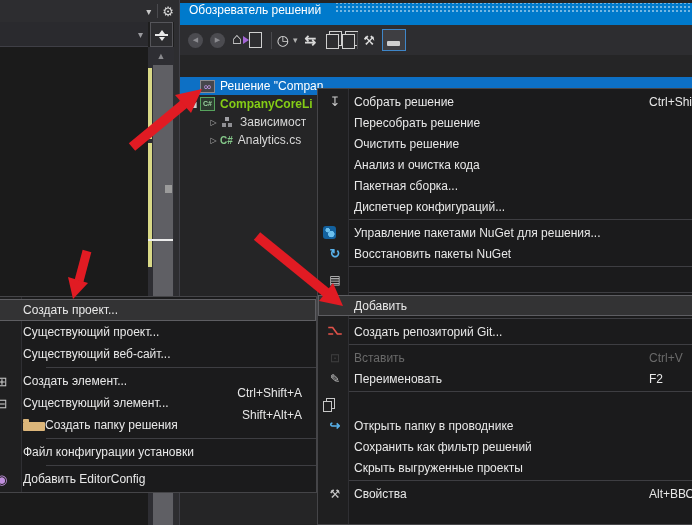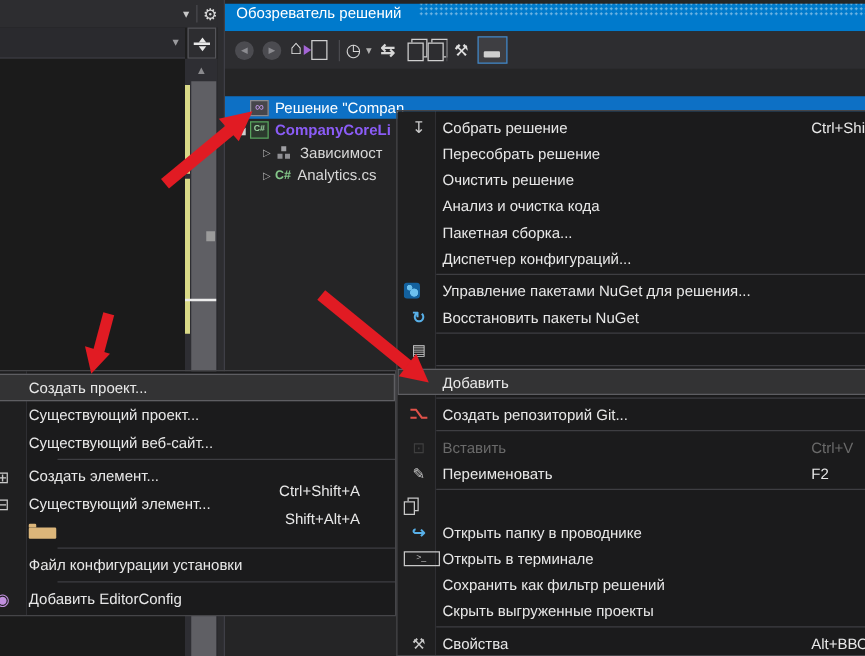--- a/index.html
+++ b/index.html
@@ -57,21 +57,21 @@
   .se-search input{width:100%;height:100%;background:transparent;border:none;outline:none;
             color:#979797;font-size:11.5px;font-family:"Liberation Sans",sans-serif;padding:0 0 0 8px;}
   .se-search input::placeholder{color:#979797;opacity:1;}
   .se-tree{position:absolute;left:0;top:77px;width:512px;}
   .tree-row{display:flex;align-items:center;height:18px;font-size:12px;color:#d8d8d8;white-space:nowrap;}
   .tree-row.selected{background:#0d70c5;color:#fff;}
   .tr-exp{width:11px;font-size:8px;color:#cfcfcf;text-align:center;flex:none;}
   .tr-exp.hollow{color:#b0b0b0;}
   .tr-icon{flex:none;margin:0 5px 0 1px;display:flex;align-items:center;justify-content:center;}
   .tr-label{overflow:hidden;}
-  .tr-label.bold{font-weight:bold;color:#8b5cf6;}
+  .tr-label.bold{font-weight:bold;color:#84cc16;}
   .ti-solution{width:15px;height:13px;background:#46464b;border:1px solid #8b8b90;color:#c79bf0;
                font-size:10px;line-height:11px;text-align:center;box-sizing:border-box;}
   .ti-csproj{width:15px;height:14px;border:1px solid #57a35d;background:#2c3a2e;color:#9ad4a0;
                font-size:7px;font-weight:bold;line-height:12px;text-align:center;box-sizing:border-box;}
   .ti-dep{position:relative;width:15px;height:13px;}
   .ti-dep::before{content:"";position:absolute;left:2px;top:7px;width:4px;height:4px;background:#8f8f93;
                box-shadow:6px 0 0 #8f8f93,3px -6px 0 #a0a0a4;}
   .ti-cs{color:#85c88a;font-size:10px;font-weight:bold;}
   
   .menu{position:absolute;background:#1b1b1c;border:1px solid #454548;box-sizing:border-box;
@@ -79,21 +79,21 @@
         background:linear-gradient(to right,#1f1f20 0,#1f1f20 30px,#2f2f33 30px,#2f2f33 31px,#1b1b1c 31px);}
   #context-menu{left:317px;top:88px;width:376px;height:437px;border-right:none;overflow:hidden;z-index:5;}
   #add-submenu{left:-10px;top:296px;width:327px;z-index:6;}
   .menu-item{position:relative;height:21px;display:flex;align-items:center;font-size:12px;color:#e8e8e8;}
   #context-menu .menu-item{padding-left:36px;}
   #add-submenu .menu-item{height:22px;padding-left:32px;}
   .menu-item.highlighted{background:#333334;outline:1px solid #5e5e62;outline-offset:-1px;}
   .menu-item.disabled{color:#6a6a6a;}
   .menu-item.disabled .mi-icon{color:#5a5a5a;opacity:.55;}
   .mi-shortcut{position:absolute;left:331px;color:inherit;}
-  #add-submenu .mi-shortcut{left:auto;right:28px;margin-top:24px;}
+  #add-submenu .mi-shortcut{left:auto;right:14px;margin-top:24px;}
   .menu-sep{height:1px;background:#3e3e42;margin:2px 0;}
   #context-menu .menu-sep{margin-left:31px;}
   #add-submenu .menu-sep{margin-left:55px;}
   .mi-icon{position:absolute;left:5px;width:24px;display:flex;align-items:center;justify-content:center;
            font-size:12px;color:#c8c8c8;}
   #add-submenu .mi-icon{left:0;width:22px;}
   .mic-build{font-size:13px;}
   .mic-nuget-box{width:13px;height:13px;border-radius:3px;
       background:radial-gradient(circle at 64% 62%,#6cc0ee 0 3px,transparent 3.5px),
                  radial-gradient(circle at 36% 32%,#6cc0ee 0 2px,transparent 2.5px),#13619e;}
@@ -245,24 +245,20 @@
       </div>
       <div class="menu-sep"></div>
       <div class="menu-item">
         <span class="mi-icon mic-copy-path"></span>
       </div>
       <div class="menu-item">
         <span class="mi-icon mic-open-explorer">↪</span>
         <span class="mi-label">Открыть папку в проводнике</span>
       </div>
       <div class="menu-item">
-        <span class="mi-icon mic-terminal">&gt;_</span>
-        <span class="mi-label">Открыть в терминале</span>
-      </div>
-      <div class="menu-item">
         <span class="mi-label">Сохранить как фильтр решений</span>
       </div>
       <div class="menu-item">
         <span class="mi-label">Скрыть выгруженные проекты</span>
       </div>
       <div class="menu-sep"></div>
       <div class="menu-item">
         <span class="mi-icon mic-wrench">⚒</span>
         <span class="mi-label">Свойства</span>
         <span class="mi-shortcut">Alt+ВВО</span>
@@ -285,20 +281,21 @@
         <span class="mi-label">Создать элемент...</span>
         <span class="mi-shortcut">Ctrl+Shift+A</span>
       </div>
       <div class="menu-item">
         <span class="mi-icon mic-existing-item">⊟</span>
         <span class="mi-label">Существующий элемент...</span>
         <span class="mi-shortcut">Shift+Alt+A</span>
       </div>
       <div class="menu-item">
         <span class="mi-icon mic-folder"></span>
+        <span class="mi-label">Создать папку решения</span>
       </div>
       <div class="menu-sep"></div>
       <div class="menu-item">
         <span class="mi-label">Файл конфигурации установки</span>
       </div>
       <div class="menu-sep"></div>
       <div class="menu-item">
         <span class="mi-icon mic-editorconfig">◉</span>
         <span class="mi-label">Добавить EditorConfig</span>
       </div>

